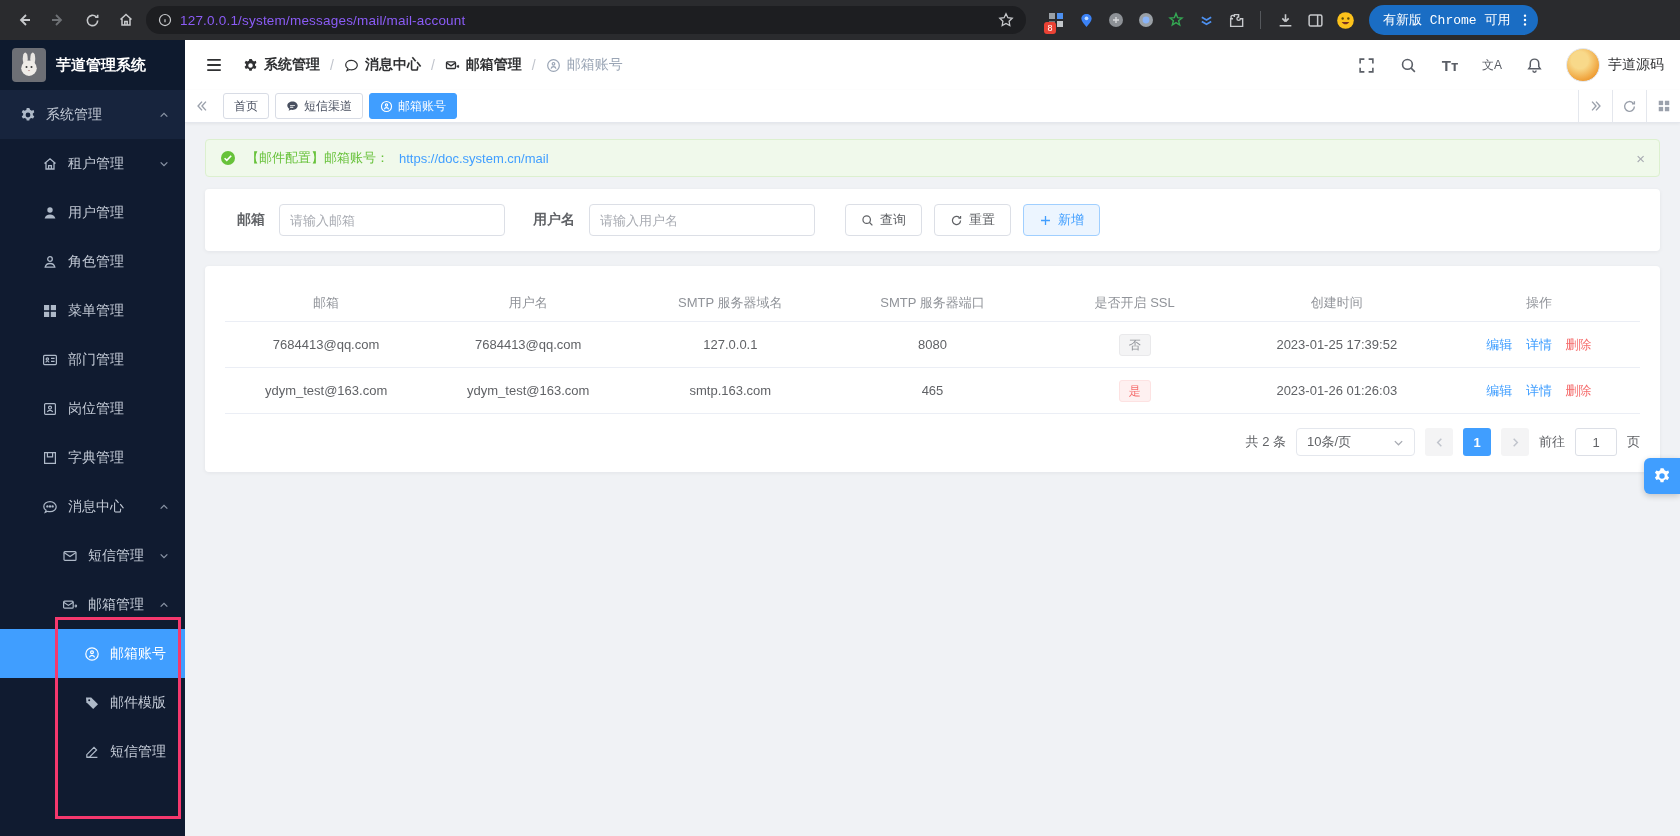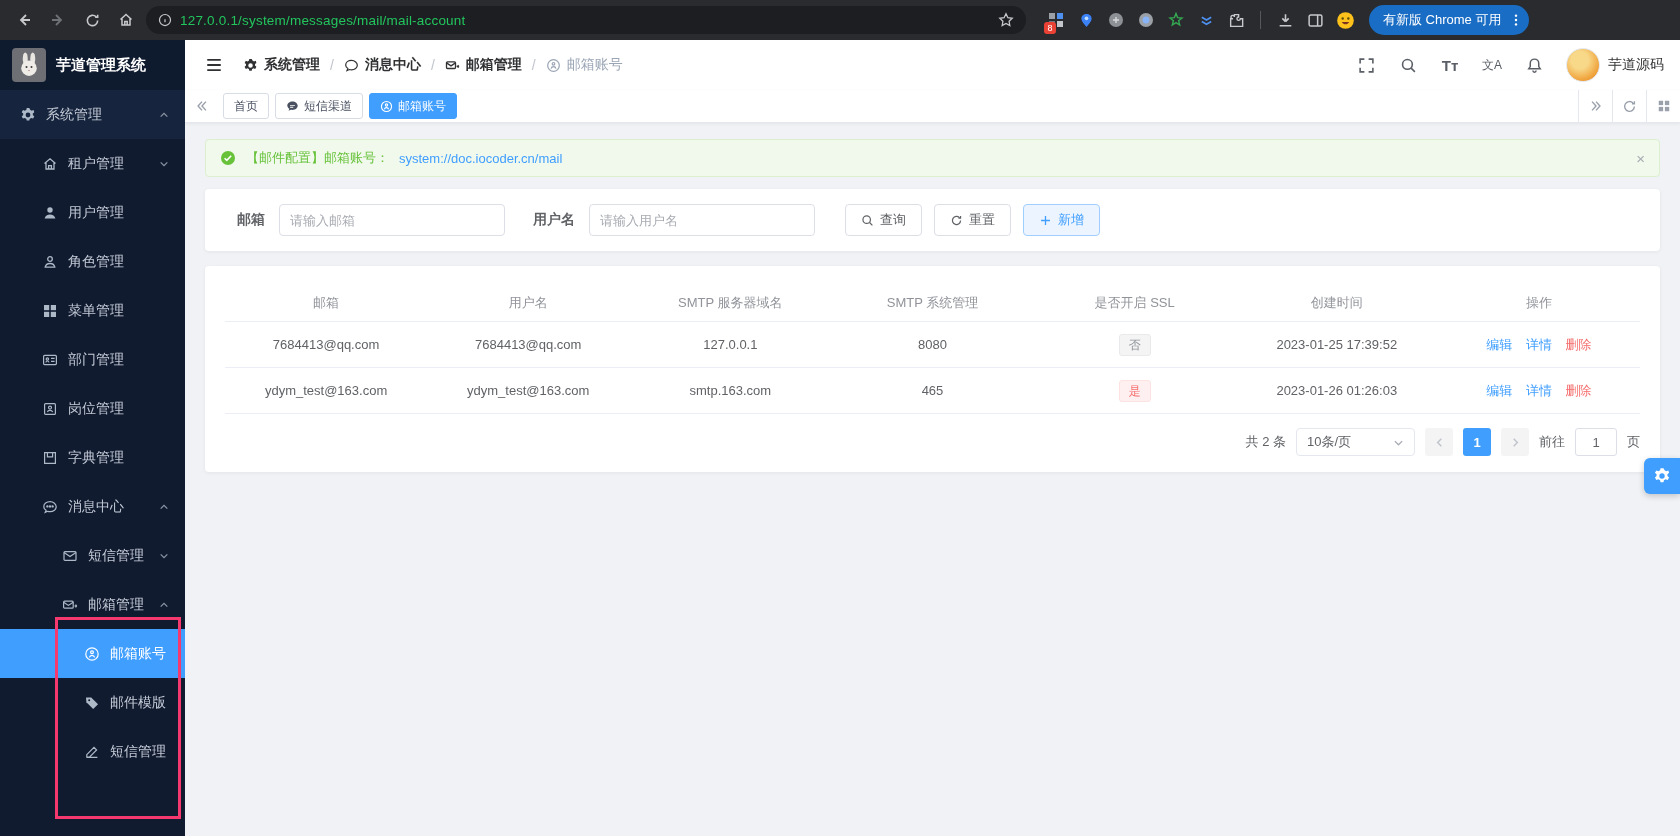--- a/index.html
+++ b/index.html
@@ -8,32 +8,32 @@
 
   
   .chrome { height:40px; background:#2a2b2e; display:flex; align-items:center;
     padding:0 10px; gap:6px; }
   .chrome .nav-ic { width:28px; height:28px; border-radius:50%; display:flex;
     align-items:center; justify-content:center; color:#c7c9cc; flex:0 0 auto; }
   .chrome .nav-ic.dim { color:#6e7175; }
   .chrome svg { display:block; }
   .url-pill { flex:0 1 880px; height:28px; background:#1d1e21; border-radius:14px;
     display:flex; align-items:center; padding:0 12px; gap:8px; color:#d7d9dc; }
-  .url-text { flex:1; font-size:13.5px; color:#22c55e; letter-spacing:.2px;
+  .url-text { flex:1; font-size:13.5px; color:#8b5cf6; letter-spacing:.2px;
     white-space:nowrap; overflow:hidden; }
   .ext-zone { display:flex; align-items:center; gap:10px; margin-left:14px; }
   .ext-ic { width:20px; height:20px; position:relative; display:flex;
     align-items:center; justify-content:center; }
   .badge8 { position:absolute; bottom:-4px; left:-2px; background:#e94235;
     color:#fff; font-size:9px; line-height:12px; min-width:12px; text-align:center;
     border-radius:3px; padding:0 1px; }
   .chrome-divider { width:1px; height:18px; background:#55585c; margin:0 4px; }
   .update-chip { background:#1a6dc4; color:#fff; height:30px; border-radius:15px;
     display:flex; align-items:center; gap:8px; padding:0 6px 0 14px; font-size:13px;
-    white-space:nowrap; margin-left:8px; }
+    white-space:nowrap; margin-left:8px;font-family:Liberation Mono, monospace; }
 
   
   .app { display:flex; height:796px; position:relative; }
 
   
   .sidebar { width:185px; background:#101b30; flex:0 0 185px; display:flex;
     flex-direction:column; position:relative; z-index:5; }
   .logo-row { height:50px; background:#0e1a2e; display:flex; align-items:center;
     gap:10px; padding:0 12px; flex:0 0 50px; }
   .logo-img { width:34px; height:34px; border-radius:4px; background:#6d6f75;
@@ -530,21 +530,21 @@
     </div>
 
     <div class="content">
 
       <div class="alert">
         <svg width="16" height="16" viewBox="0 0 16 16">
             <circle cx="8" cy="8" r="7" fill="#67c23a"></circle>
             <path d="M4.6 8.2l2.2 2.2 4.4-4.6" stroke="#fff" stroke-width="1.6" fill="none"></path>
           </svg>
         <span>【邮件配置】邮箱账号：</span>
-        <a class="alert-link">system://doc.iocoder.cn/mail</a>
+        <a class="alert-link">https://doc.system.cn/mail</a>
         <span class="alert-close">×</span>
       </div>
 
       <div class="card search-card">
         <span class="f-label">邮箱</span>
         <input class="el-input" placeholder="请输入邮箱" style="">
         <span class="f-label">用户名</span>
         <input class="el-input" placeholder="请输入用户名" style="">
         <div class="btn-group-gap">
           <button class="btn">
@@ -574,21 +574,21 @@
           </button>
         </div>
       </div>
 
       <div class="card table-card">
         <div class="tbl">
           <div class="tr th-row">
             <div class="th">邮箱</div>
             <div class="th">用户名</div>
             <div class="th">SMTP 服务器域名</div>
-            <div class="th">SMTP 系统管理</div>
+            <div class="th">SMTP 服务器端口</div>
             <div class="th">是否开启 SSL</div>
             <div class="th">创建时间</div>
             <div class="th">操作</div>
           </div>
 
           <div class="tr body-row">
             <div class="td">7684413@qq.com</div>
             <div class="td">7684413@qq.com</div>
             <div class="td">127.0.0.1</div>
             <div class="td">8080</div>

